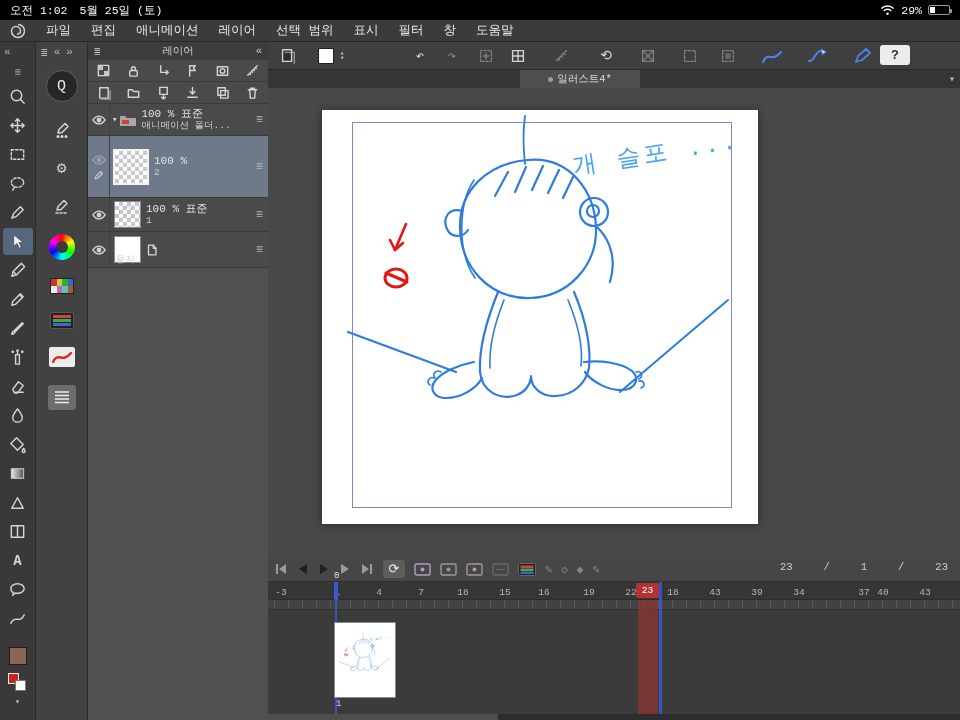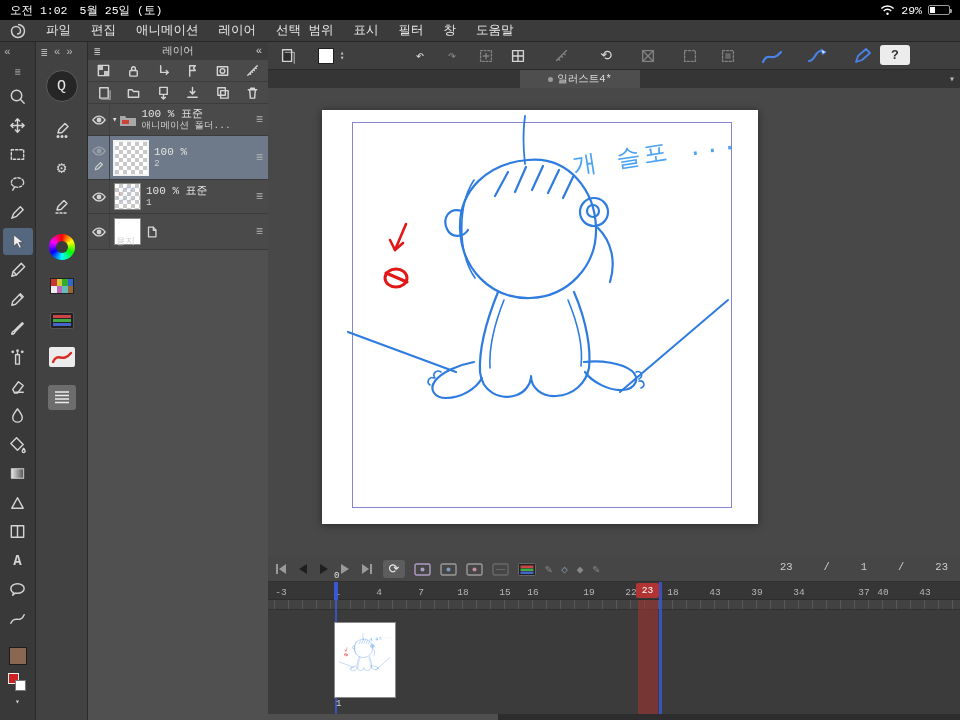--- a/index.html
+++ b/index.html
@@ -417,21 +417,21 @@
           <path fill="#a8a8a8" d="M1 3h5l1.5 2H17v8H1z"></path>
           <rect x="3" y="7" width="7" height="4" fill="#cc4438"></rect>
         </svg>
       <div style="margin-left:4px">
         <div class="lmeta">100 % 표준</div>
         <div class="lname">애니메이션 폴더...</div>
       </div>
       <span class="handle">≡</span>
     </div>
 
-    <div class="lrow sel" style="height:44px">
+    <div class="lrow sel" style="height:62px">
       <div class="gutter">
         <svg class="ic" width="16" height="14" viewBox="0 0 18 16" style="opacity:.4">
             <path d="M2 8c2.2-3 5-4.5 7-4.5S13.8 5 16 8c-2.2 3-5 4.5-7 4.5S4.2 11 2 8z"></path>
             <circle cx="9" cy="8" r="2" fill="#d0d0d0"></circle>
           </svg>
         <svg class="ic" width="12" height="12" viewBox="0 0 16 16">
             <path d="M3 13l1-3.5L10 3.5 12.5 6 6.5 12 3 13z"></path>
           </svg>
       </div>
       <div class="checker" style="width:36px;height:36px;border:2px solid #f2f2f2;margin-left:3px"></div>
@@ -638,21 +638,21 @@
 
     <div class="zero">0</div>
 
     <div class="tl-ruler">
       <span class="fnum" style="left:13px">-3</span>
       <span class="fnum" style="left:69px">1</span>
       <span class="fnum" style="left:111px">4</span>
       <span class="fnum" style="left:153px">7</span>
       <span class="fnum" style="left:195px">18</span>
       <span class="fnum" style="left:237px">15</span>
-      <span class="fnum" style="left:265px">16</span>
+      <span class="fnum" style="left:276px">16</span>
       <span class="fnum" style="left:321px">19</span>
       <span class="fnum" style="left:363px">22</span>
       <span class="fnum" style="left:405px">18</span>
       <span class="fnum" style="left:447px">43</span>
       <span class="fnum" style="left:489px">39</span>
       <span class="fnum" style="left:531px">34</span>
       <span class="fnum" style="left:596px">37</span>
       <span class="fnum" style="left:615px">40</span>
       <span class="fnum" style="left:657px">43</span>
     </div>

